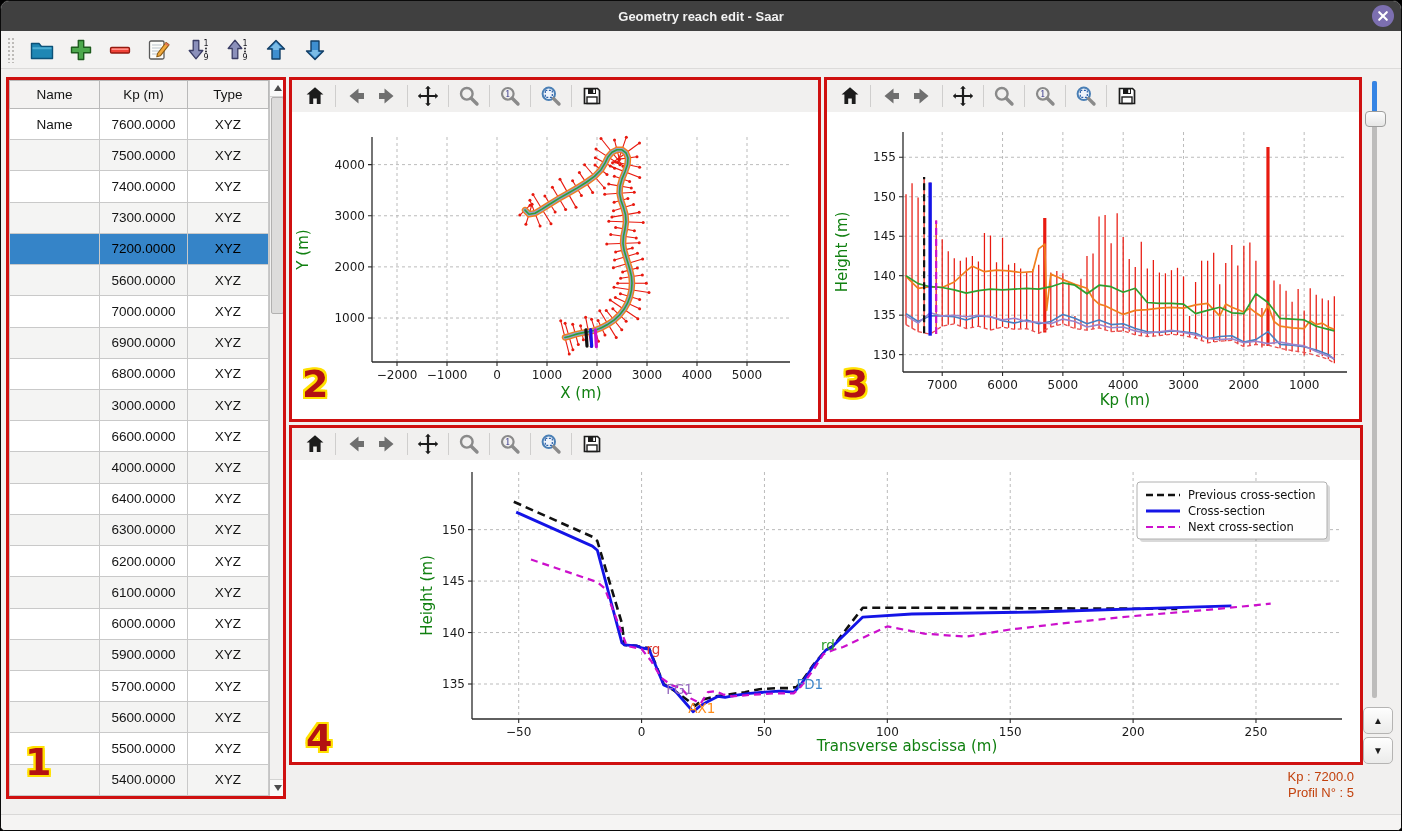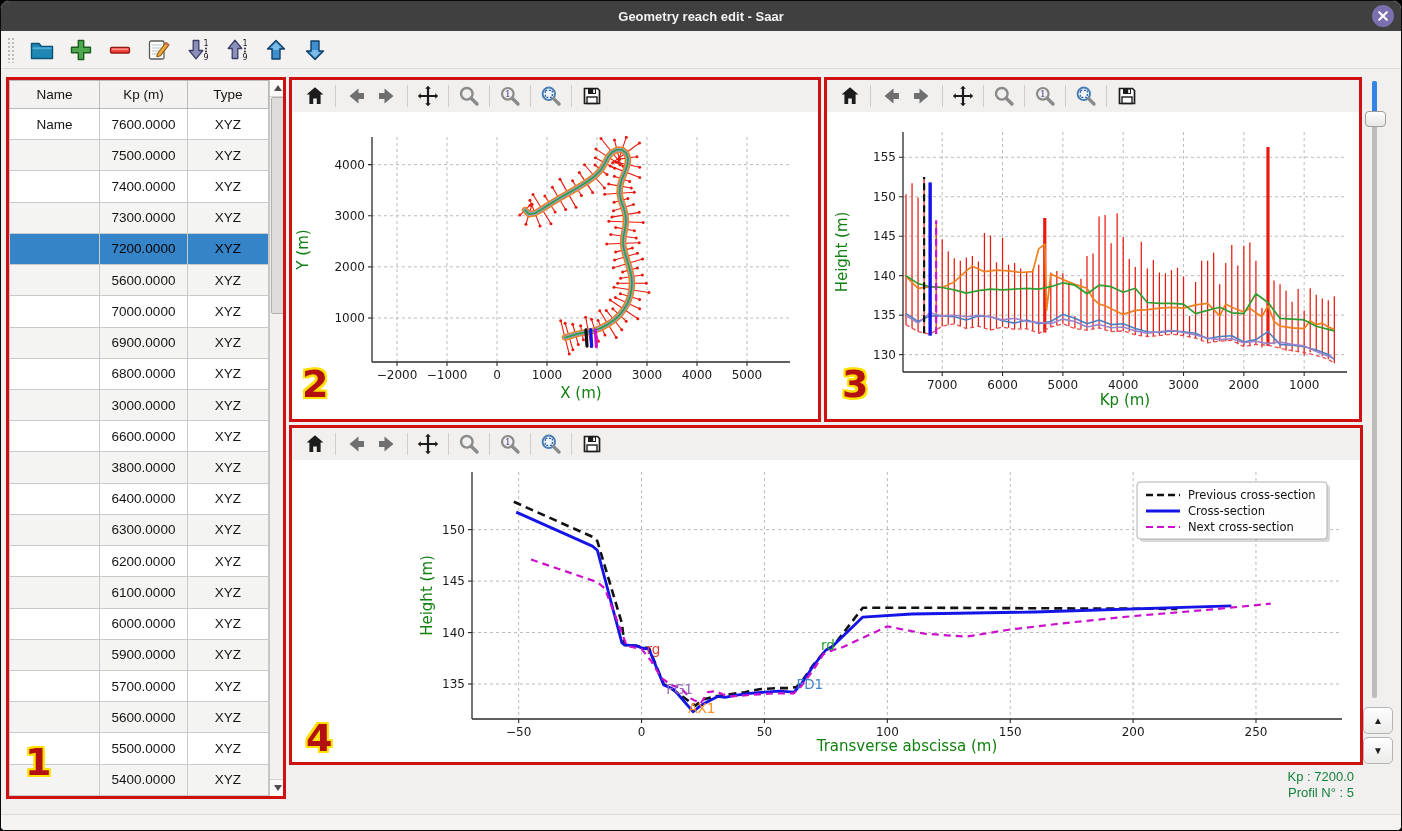--- a/index.html
+++ b/index.html
@@ -46,21 +46,21 @@
   
   .num-label{position:absolute;font-family:"DejaVu Sans",sans-serif;font-size:38px;font-weight:bold;color:#b31111;line-height:1;
     text-shadow:-2px -2px 0 #ffe000,2px -2px 0 #ffe000,-2px 2px 0 #ffe000,2px 2px 0 #ffe000,-2px 0 0 #ffe000,2px 0 0 #ffe000,0 -2px 0 #ffe000,0 2px 0 #ffe000;}
   #num1{left:24px;top:674px;} #num2{left:301px;top:296px;} #num3{left:841px;top:296px;} #num4{left:305px;top:650px;}
   
   .slider-track{position:absolute;left:1371px;top:12px;width:5px;height:617px;background:#bdbcbb;border-radius:2px;cursor:pointer;}
   .slider-fill{position:absolute;left:0;top:0;width:5px;height:32px;background:#3584e4;border-radius:2px;}
   .slider-handle{position:absolute;left:1364px;top:42px;width:19px;height:14px;background:linear-gradient(#fdfdfd,#e6e6e5);border:1px solid #9d9d9c;border-radius:4px;cursor:grab;}
   .spin-btn{position:absolute;left:1362px;width:30px;height:27px;background:linear-gradient(#fefefe,#ebebea);border:1px solid #b5b4b3;border-radius:5px;display:flex;align-items:center;justify-content:center;font-size:10px;color:#1c1c1c;cursor:pointer;padding:0;}
   #spin-up{top:638px;} #spin-down{top:668px;}
-  .status-text{position:absolute;right:47px;top:700px;text-align:right;font-size:13px;line-height:16px;color:#15803d;}
+  .status-text{position:absolute;right:47px;top:700px;text-align:right;font-size:13px;line-height:16px;color:#c2410c;}
   
   .statusbar{position:absolute;left:0;right:0;bottom:0;height:15px;background:#f5f4f3;border-top:1px solid #d9d8d7;}
 </style>
 </head>
 <body>
 
 <div class="window">
 
   <div class="titlebar">
     <span class="title">Geometry reach edit - Saar</span>
@@ -203,21 +203,21 @@
                 <td>3000.0000</td>
                 <td>XYZ</td>
               </tr>
               <tr>
                 <td></td>
                 <td>6600.0000</td>
                 <td>XYZ</td>
               </tr>
               <tr>
                 <td></td>
-                <td>3800.0000</td>
+                <td>4000.0000</td>
                 <td>XYZ</td>
               </tr>
               <tr>
                 <td></td>
                 <td>6400.0000</td>
                 <td>XYZ</td>
               </tr>
               <tr>
                 <td></td>
                 <td>6300.0000</td>

